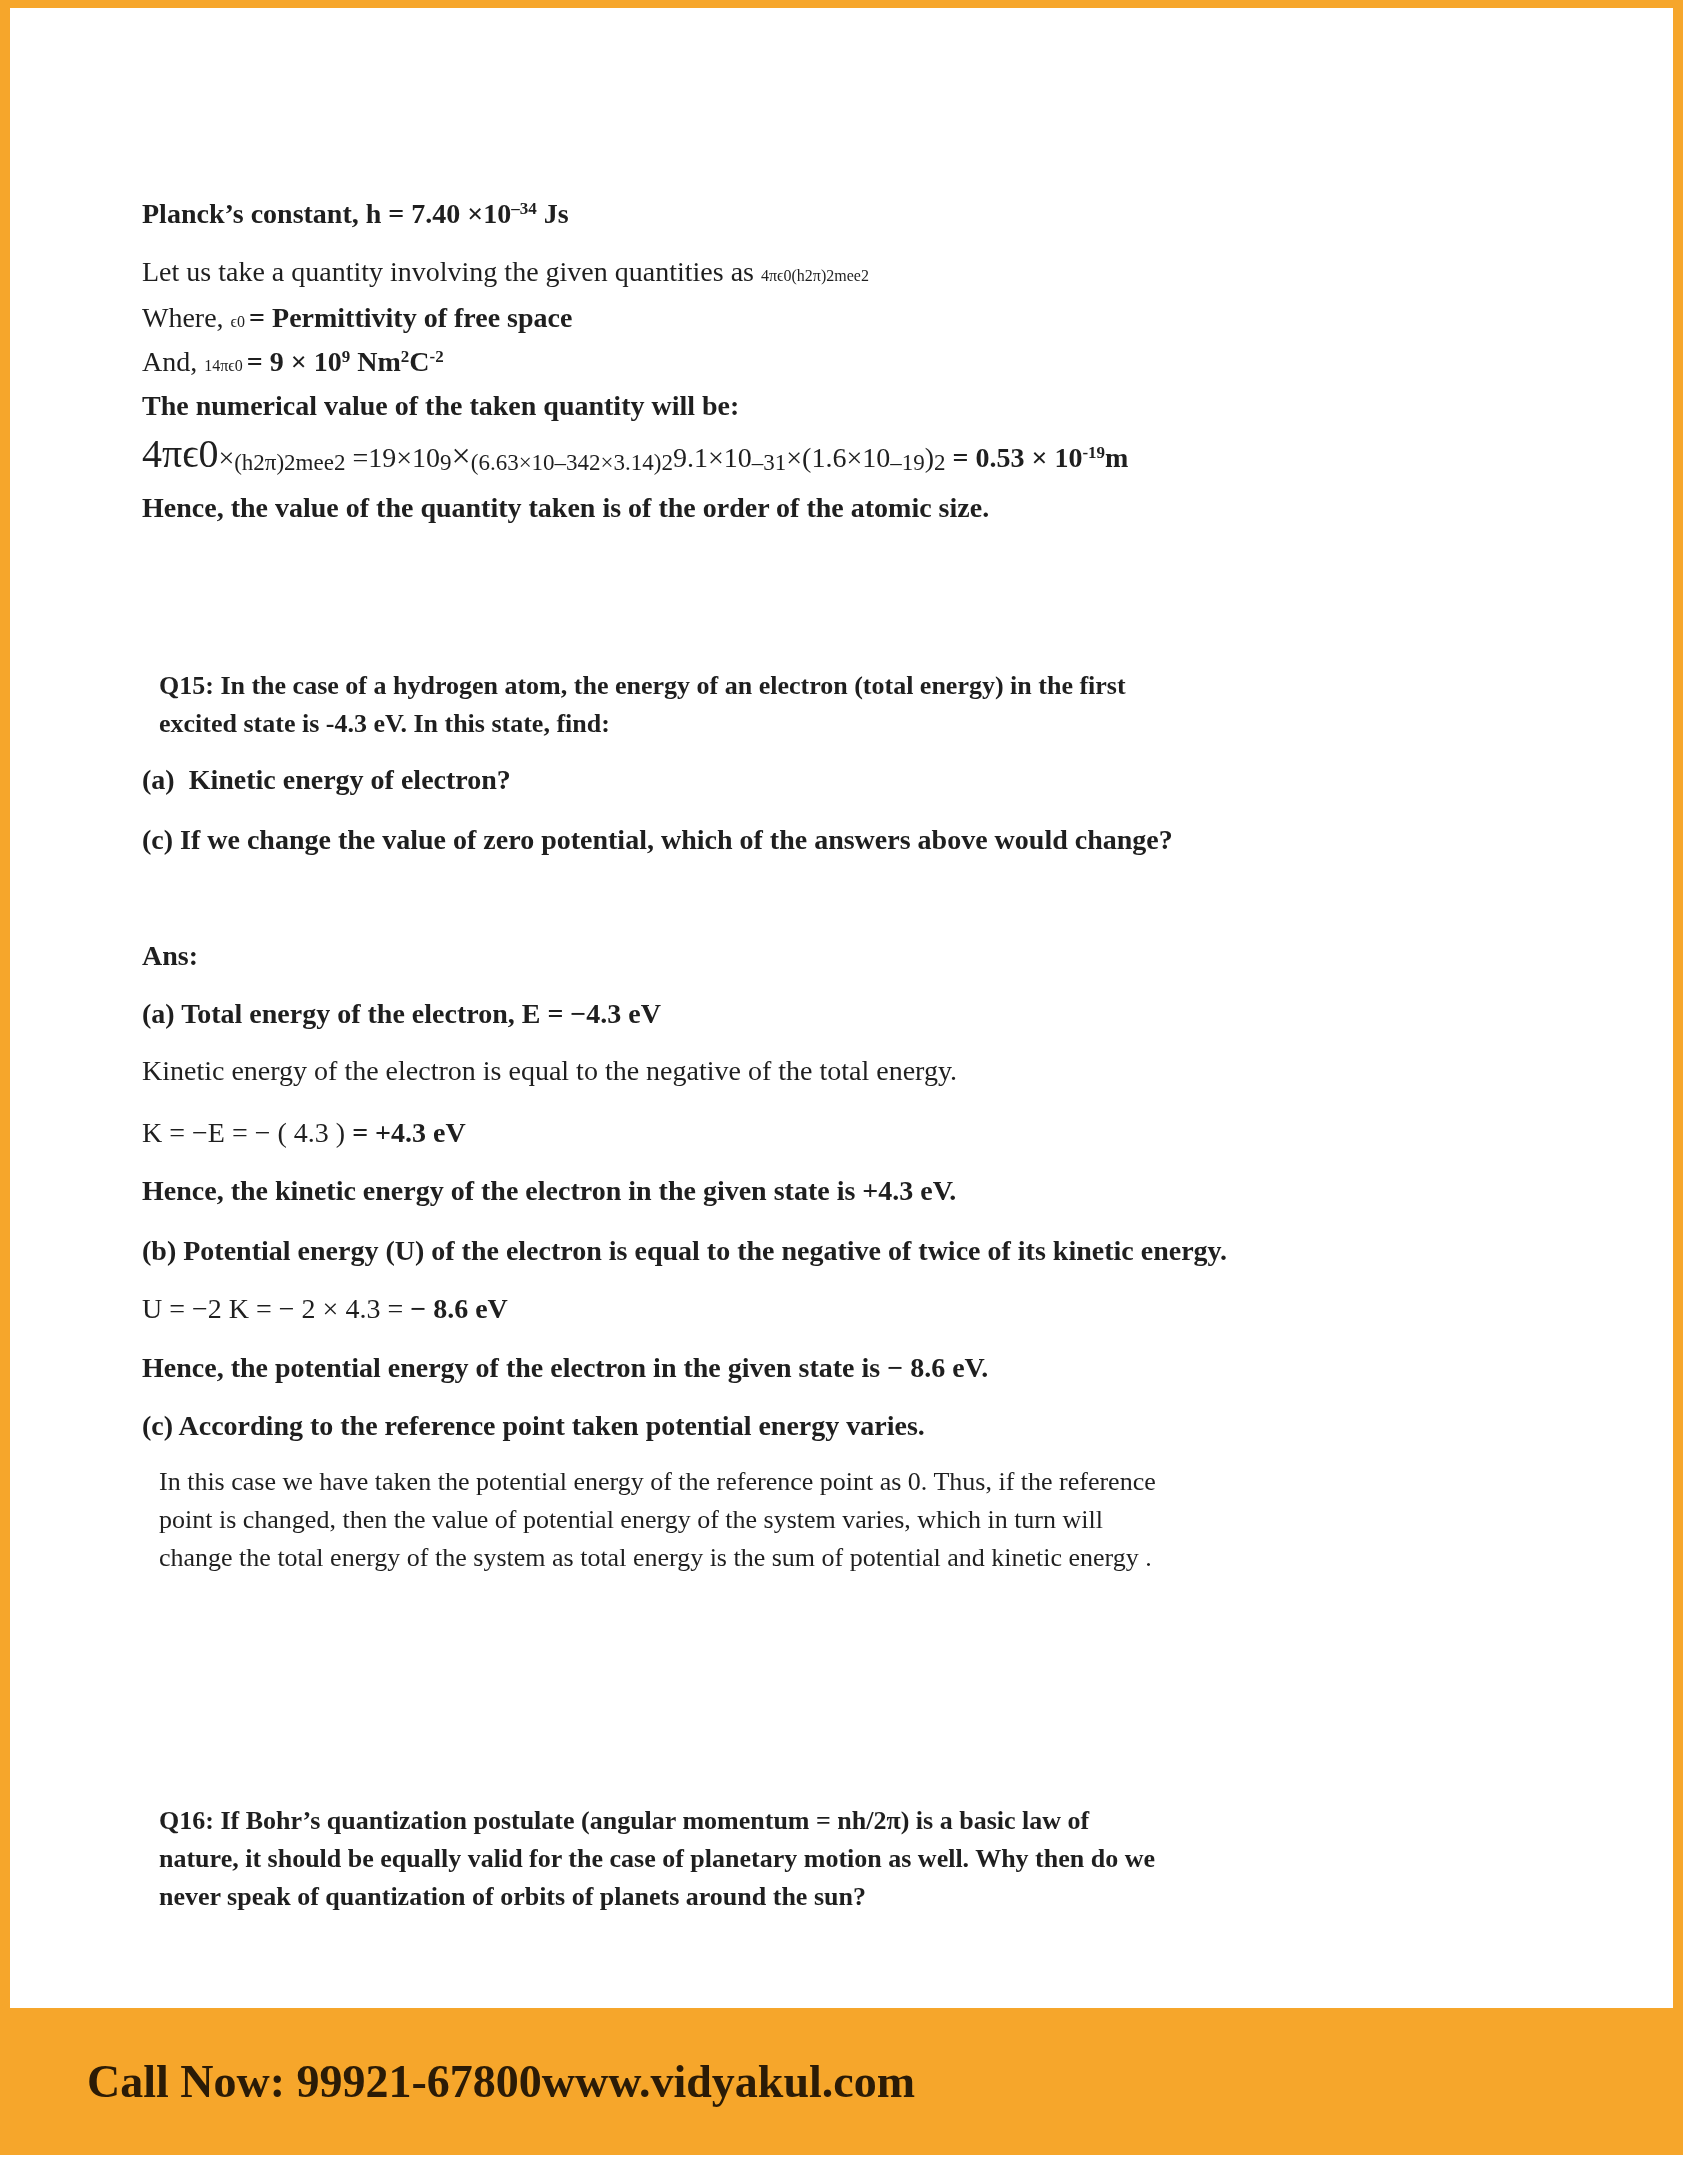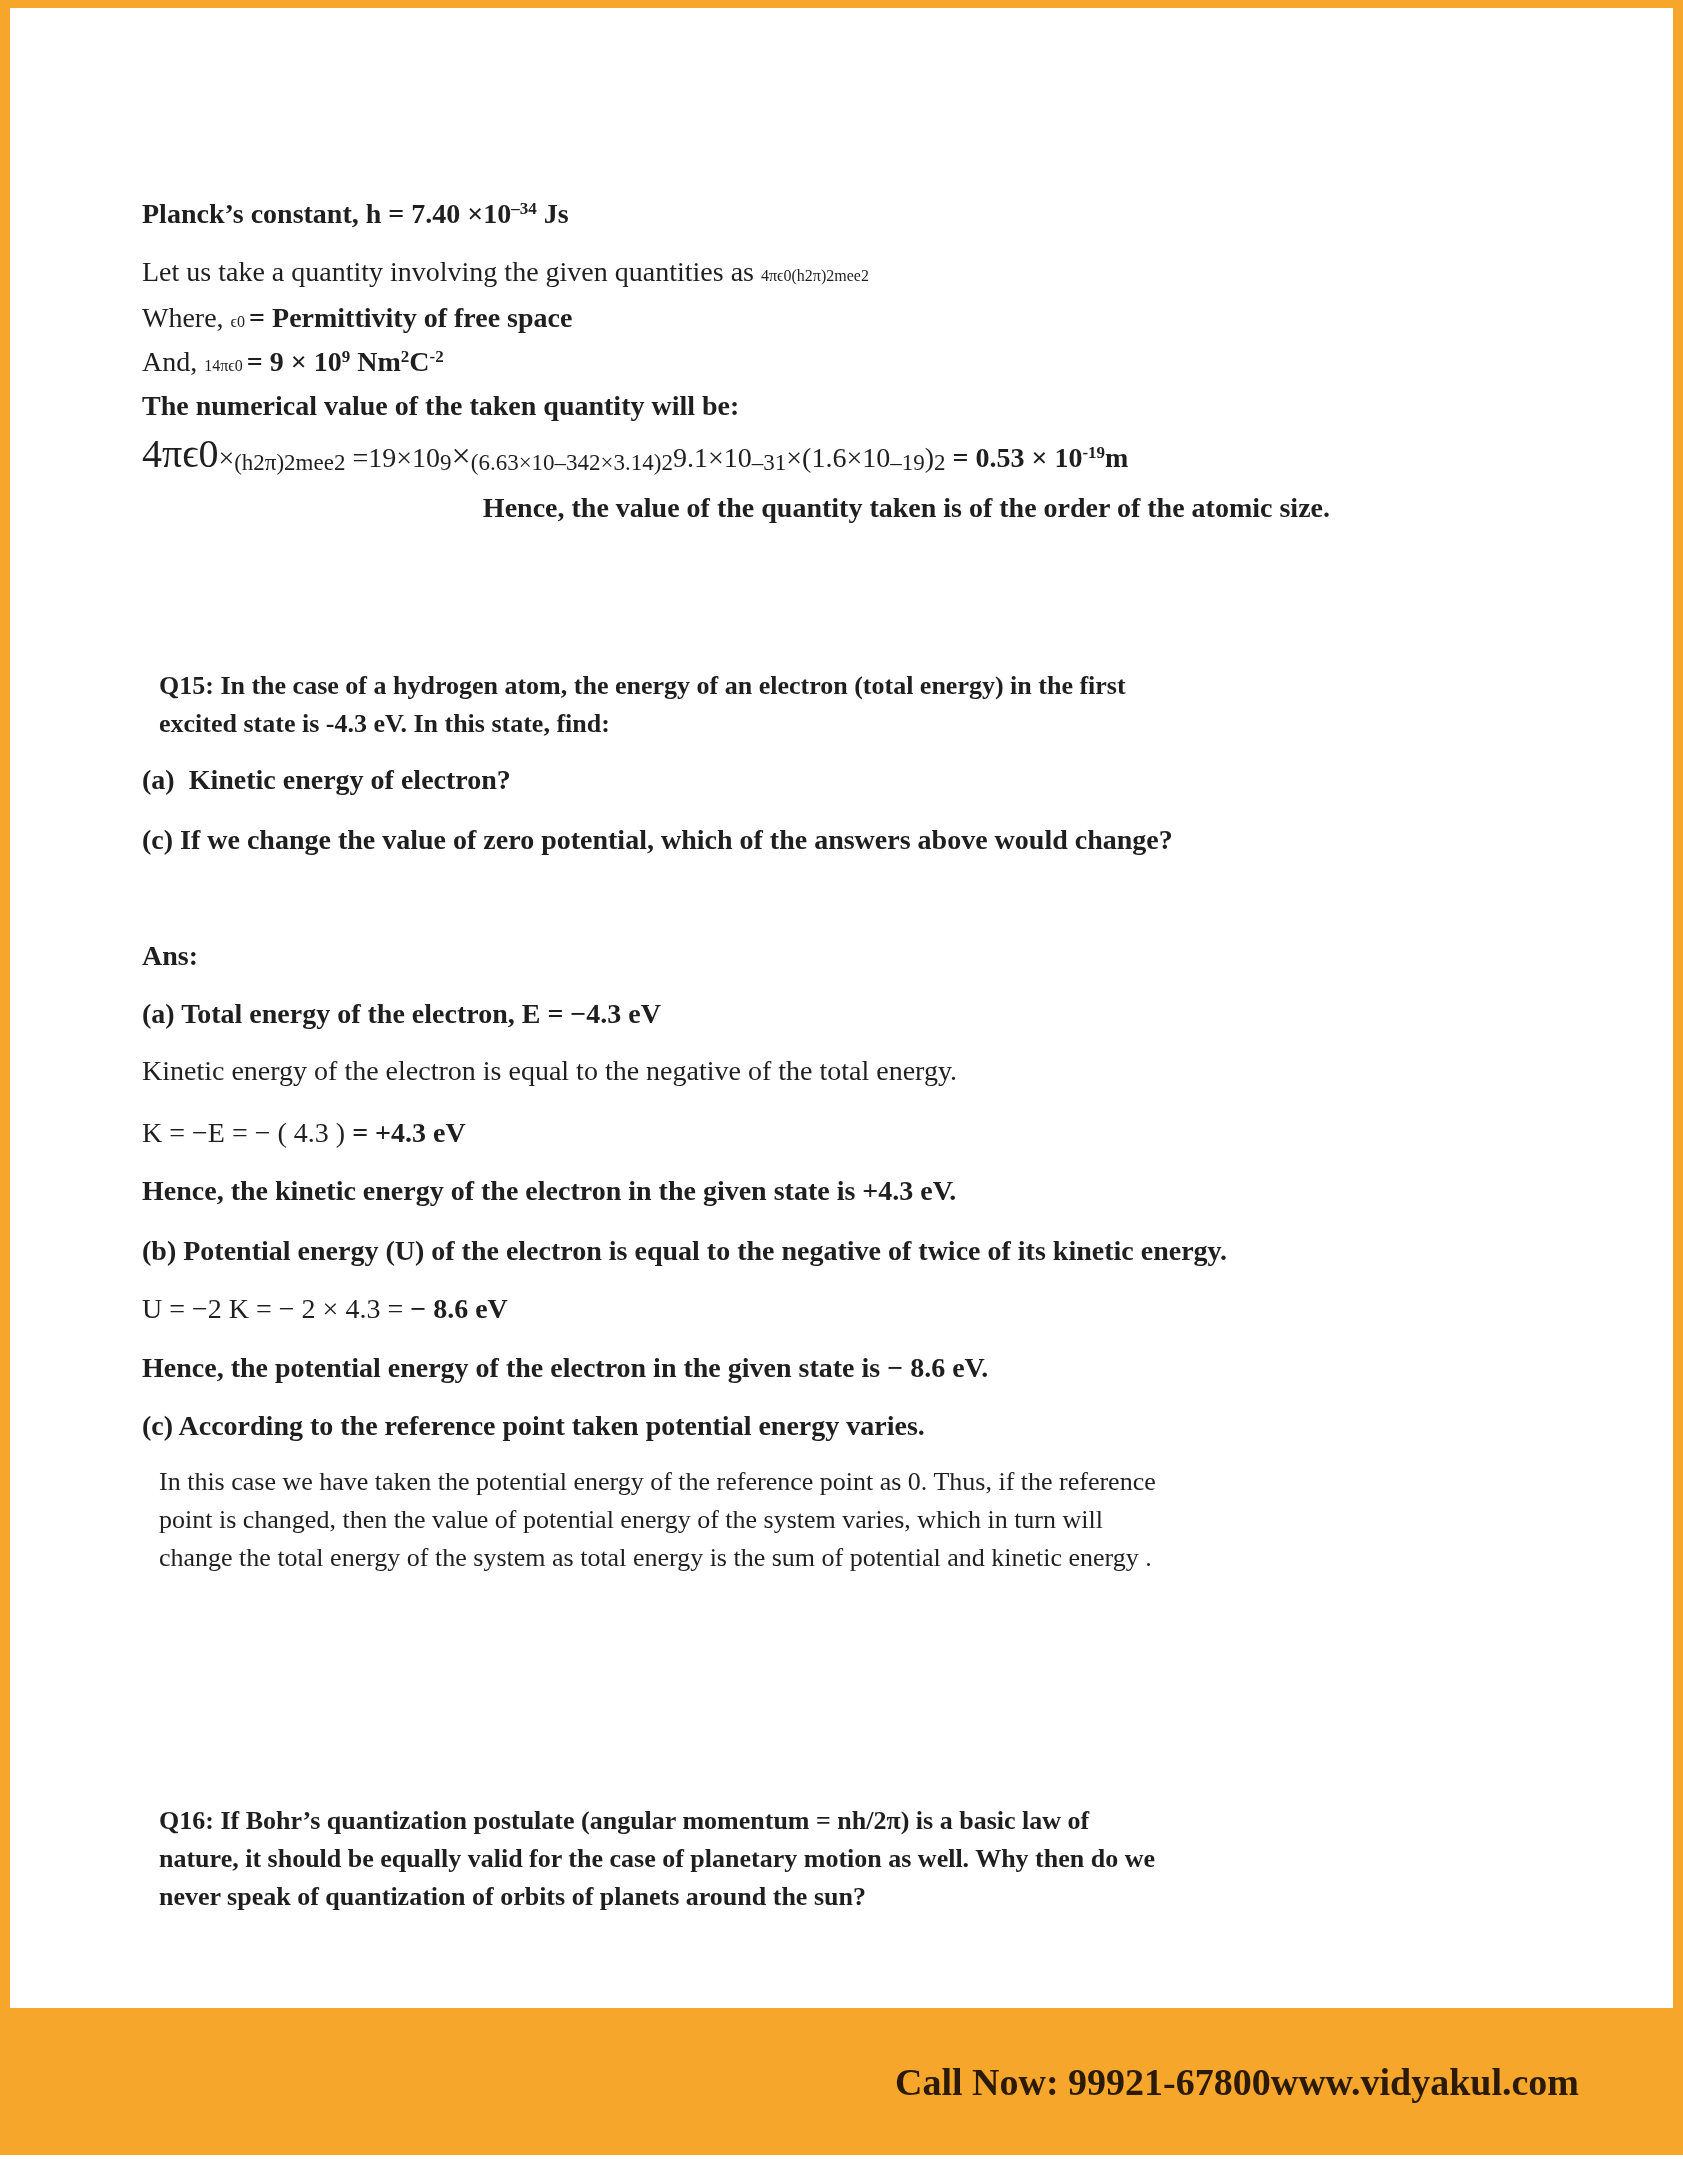--- a/index.html
+++ b/index.html
@@ -23,43 +23,43 @@
   .f-lead{font-size:40px;}
   .f-sub{font-size:23px;vertical-align:-3px;}
   .f-x{font-size:34px;}
 
   
   .p-planck{margin-top:194px !important;}
   .p-take{margin-top:18px !important;}
   .p-where{margin-top:2px !important;}
   .p-numerical{margin-top:0 !important;}
   .p-formula{margin-top:8px !important;}
-  .p-hence1{margin-top:5px !important;text-align:right;}
+  .p-hence1{margin-top:5px !important;}
   .p-q15{margin-top:139px !important;}
   .p-q15a{margin-top:17px !important;}
   .p-q15b{margin-top:21px !important;}
   .p-q15c{margin-top:20px !important;}
   .p-ans{margin-top:76px !important;}
   .p-ansahead{margin-top:18px !important;}
   .p-kinetic{margin-top:17px !important;}
   .p-keq{margin-top:22px !important;}
   .p-hencek{margin-top:18px !important;}
   .p-ansbhead{margin-top:20px !important;}
   .p-ueq{margin-top:18px !important;}
   .p-henceu{margin-top:19px !important;}
   .p-anschead{margin-top:18px !important;}
   .p-para{margin-top:17px !important;}
   .p-q16{margin-top:225px !important;}
   .wrap3 .ln{font-size:26px;line-height:38px;white-space:nowrap;margin-left:17px;}
 
   .footer{
     position:absolute;left:0;top:2008px;width:1683px;height:147px;
-    background:var(--accent);display:flex;align-items:center;justify-content:flex-end;
-    box-sizing:border-box;padding:0 104px 0 68px;
-    font-size:38px;font-weight:bold;color:var(--footer-ink);
+    background:var(--accent);display:flex;align-items:center;justify-content:flex-start;
+    box-sizing:border-box;padding:0 104px 0 87px;
+    font-size:46px;font-weight:bold;color:var(--footer-ink);
   }
 </style>
 </head>
 <body style="color: rgb(31, 31, 31);">
 
 <div class="frame-top"></div>
 <div class="frame-left"></div>
 <div class="frame-right"></div>
 
 <div class="content">

